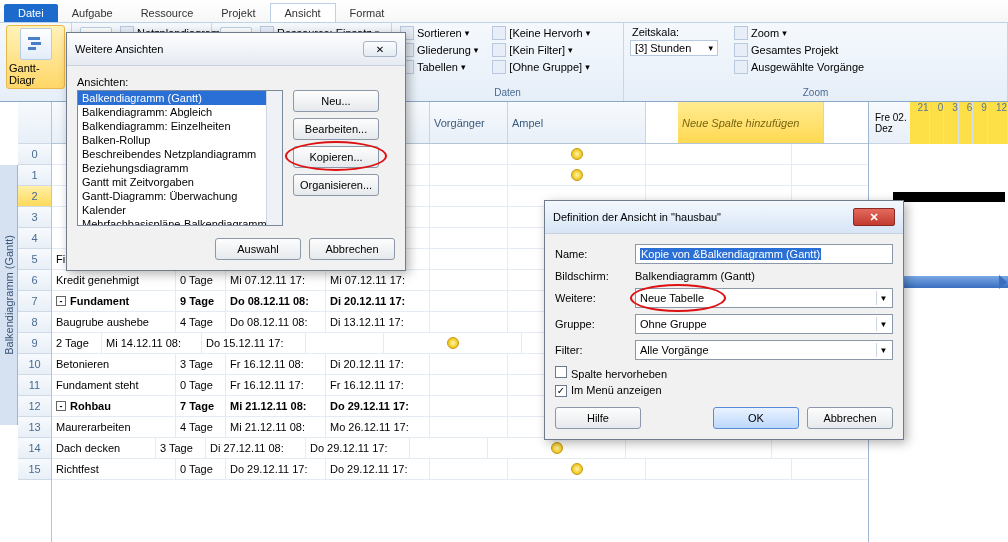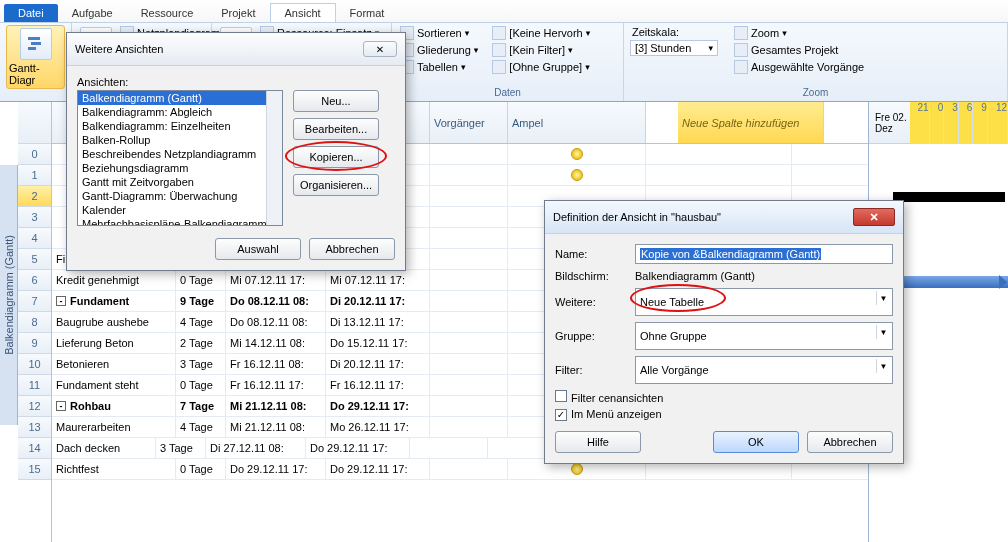--- a/index.html
+++ b/index.html
@@ -51,21 +51,21 @@
   .listbox{width:206px;height:136px;border:1px solid #7a8a9c;background:#fff;overflow:hidden;position:relative;}
   .listbox .li{padding:1px 4px;white-space:nowrap;}
   .listbox .li.sel{background:#2a6fd6;color:#fff;}
   .listbox .sb{position:absolute;right:0;top:0;width:16px;height:100%;background:#eef1f5;border-left:1px solid #cfd6df;}
   .btn{min-width:86px;height:22px;border:1px solid #8a98a9;background:linear-gradient(#fdfdfd,#e6e9ed);border-radius:3px;display:inline-flex;align-items:center;justify-content:center;cursor:pointer;}
   .btn.primary{background:linear-gradient(#eaf3ff,#bcd7fb);border-color:#5a8bd8;}
   .circle{position:absolute;border:2px solid #d11;border-radius:50%;}
   .dlg2 .row2{display:flex;align-items:center;margin-bottom:6px;gap:8px;}
   .dlg2 .lab{width:72px;}
   .txtin{flex:1;height:20px;border:1px solid #8a98a9;background:#fff;padding:0 4px;display:flex;align-items:center;}
-  .combo{flex:1;height:28px;border:1px solid #8a98a9;background:#fff;padding:0 4px;display:flex;align-items:center;position:relative;}
+  .combo{flex:1;height:20px;border:1px solid #8a98a9;background:#fff;padding:0 4px;display:flex;align-items:center;position:relative;}
   .combo .ar{position:absolute;right:2px;top:2px;width:14px;height:14px;border-left:1px solid #cfd6df;display:flex;align-items:center;justify-content:center;font-size:8px;}
   .chk{width:12px;height:12px;border:1px solid #6a7a8c;background:#fff;display:inline-flex;align-items:center;justify-content:center;font-size:10px;line-height:10px;margin-right:4px;}
   .dlg2 .foot{display:flex;gap:8px;margin-top:10px;align-items:center;}
   .dlg2 .title{background:linear-gradient(#f4f8fe,#d7e5f6);}
   .dlg2 .xclose{margin-left:auto;width:42px;height:18px;background:linear-gradient(#e46a5e,#c33a2f);border:1px solid #8a2a22;border-radius:2px;color:#fff;display:flex;align-items:center;justify-content:center;font-weight:bold;}
 </style>
 </head>
 <body>
 
 <div class="tabs">
@@ -345,21 +345,20 @@
           <div class="cell" style="width:50px">4 Tage</div>
           <div class="cell" style="width:100px">Do 08.12.11 08:</div>
           <div class="cell" style="width:104px">Di 13.12.11 17:</div>
           <div class="cell" style="width:78px"></div>
           <div class="cell" style="width:138px;justify-content:center;">
             <span class="ampel"></span>
           </div>
           <div class="cell" style="width:146px"></div>
         </div>
         <div class="row">
-          <div class="cell indent1" style="width:124px">Lieferung Beton</div>
           <div class="cell" style="width:50px">2 Tage</div>
           <div class="cell" style="width:100px">Mi 14.12.11 08:</div>
           <div class="cell" style="width:104px">Do 15.12.11 17:</div>
           <div class="cell" style="width:78px"></div>
           <div class="cell" style="width:138px;justify-content:center;">
             <span class="ampel"></span>
           </div>
           <div class="cell" style="width:146px"></div>
         </div>
         <div class="row">
@@ -520,21 +519,21 @@
           <div class="ar">▼</div>
         </div>
       </div>
     <div class="row2">
         <span class="lab">Filter:</span>
         <div class="combo">
           <span>Alle Vorgänge</span>
           <div class="ar">▼</div>
         </div>
       </div>
-    <div style="margin-top:6px;"><span class="chk"></span><span>Filter cenansichten</span></div>
+    <div style="margin-top:6px;"><span class="chk"></span><span>Spalte hervorheben</span></div>
     <div style="margin-top:4px;"><span class="chk">✓</span><span>Im Menü anzeigen</span></div>
     <div class="foot">
       <div class="btn">Hilfe</div>
       <div style="flex:1;"></div>
       <div class="btn primary">OK</div>
       <div class="btn">Abbrechen</div>
     </div>
   </div>
 </div>
 

